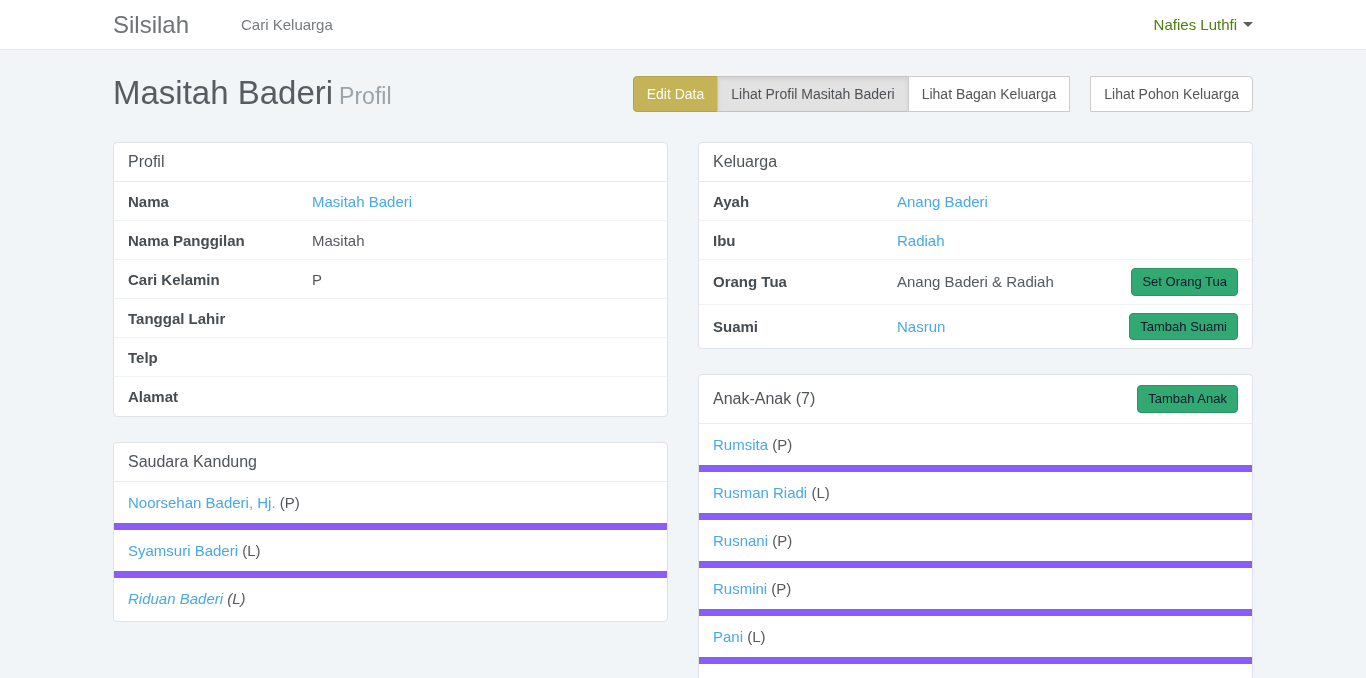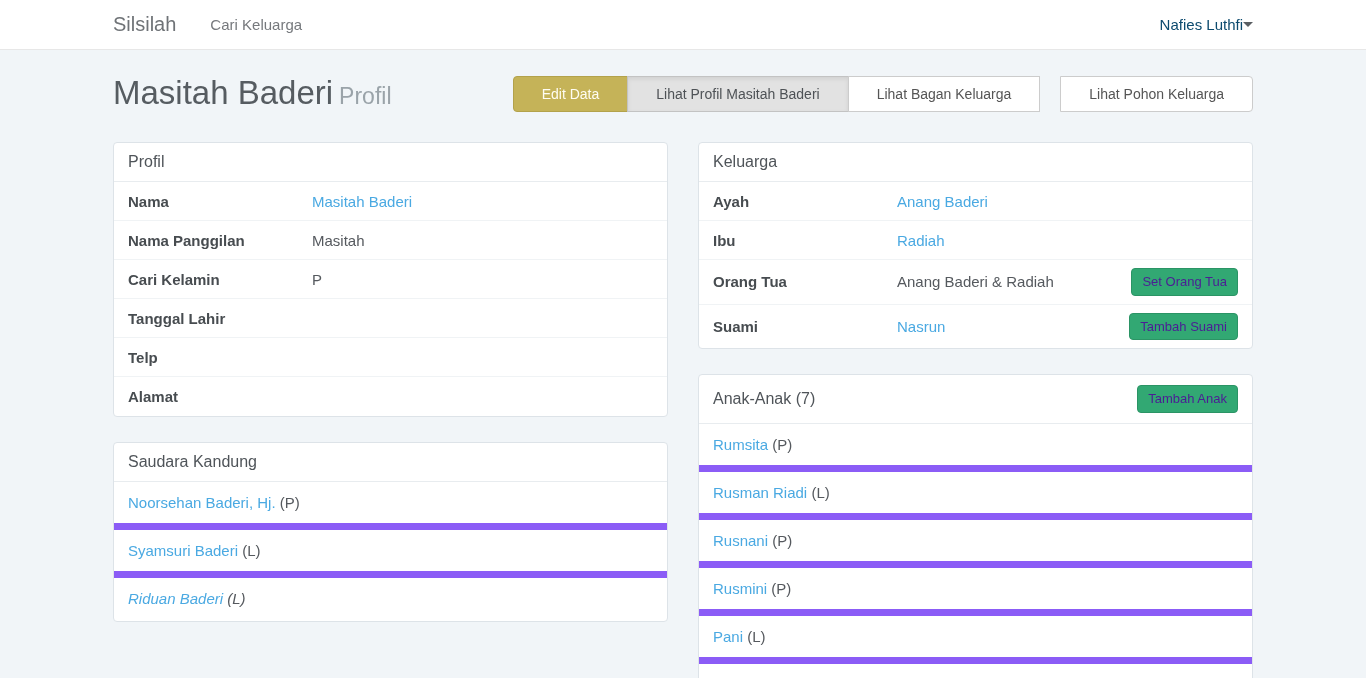--- a/index.html
+++ b/index.html
@@ -20,34 +20,35 @@
     border-bottom: 1px solid #e7e7e7;
   }
   .nav-inner {
     width: 1140px;
     margin: 0 auto;
     height: 100%;
     display: flex;
     align-items: center;
   }
   .brand {
-    font-size: 20px;
+    font-size: 24px;
     color: #6f7377;
-    margin-right: 34px;
+    margin-right: 52px;
   }
   .nav-link {
     font-size: 15px;
     color: #76797d;
   }
   .nav-spacer { flex: 1; }
   .user-menu {
     font-size: 15px;
-    color: #0c4a6e;
+    color: #4d7c0f;
     display: flex;
     align-items: center;
+    gap: 6px;
   }
   .caret {
     display: inline-block;
     width: 0; height: 0;
     border-top: 5px solid #5a5e62;
     border-left: 5px solid transparent;
     border-right: 5px solid transparent;
   }
 
   
@@ -68,21 +69,21 @@
     color: #9aa3a9;
     font-weight: 400;
     margin-left: 6px;
   }
 
   
   .btn-group { display: inline-flex; }
   .btn {
     font-family: "Liberation Sans", sans-serif;
     font-size: 14px;
-    padding: 8px 28px;
+    padding: 8px 13px;
     border: 1px solid #ccc;
     background: #fff;
     color: #555;
     cursor: pointer;
     margin-left: -1px;
     line-height: 1.3;
   }
   .btn-group .btn:first-child { border-radius: 4px 0 0 4px; margin-left: 0; }
   .btn-group .btn:last-child { border-radius: 0 4px 4px 0; margin-left: 20px; }
   .btn-gold {
@@ -147,21 +148,21 @@
   .litem:last-child { border-bottom: none; font-style: italic; }
   .gender { color: #55595e; }
 
   .btn-success {
     font-family: "Liberation Sans", sans-serif;
     font-size: 13px;
     padding: 5px 10px;
     background: #32a873;
     border: 1px solid #2b9465;
     border-radius: 4px;
-    color: #4c1d95;
+    color: #0f172a;
     cursor: pointer;
     line-height: 1.2;
   }
 </style>
 </head>
 <body>
 
 <nav class="navbar">
   <div class="nav-inner">
     <a class="brand">Silsilah</a>

